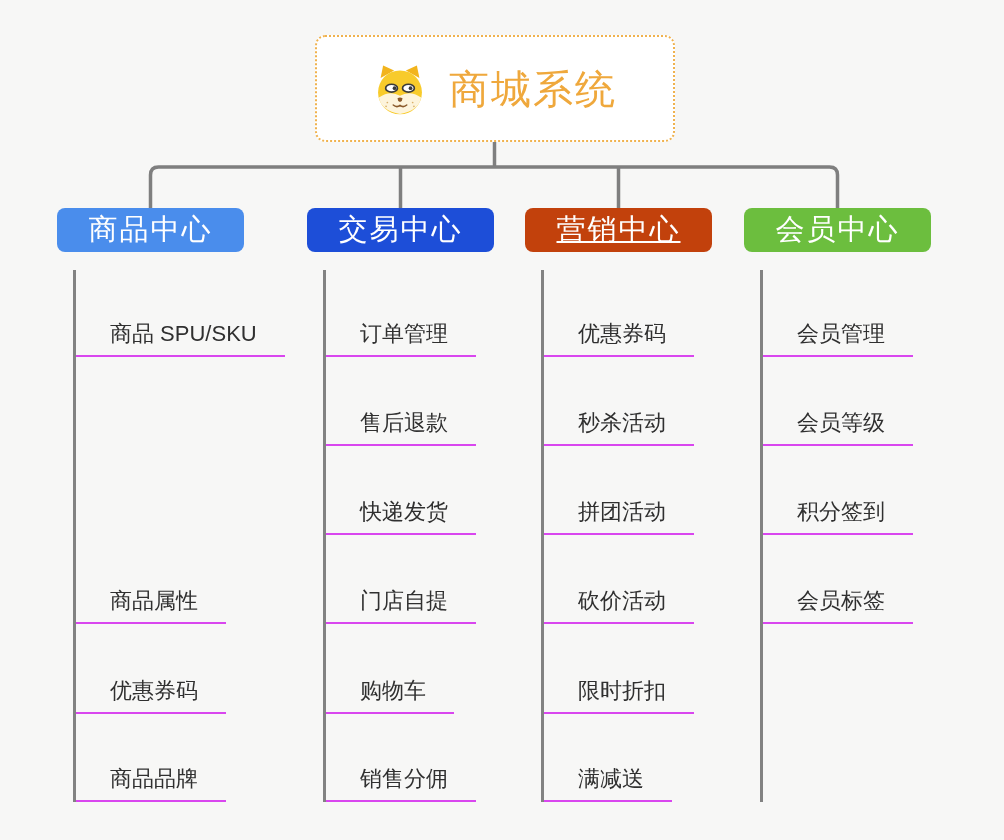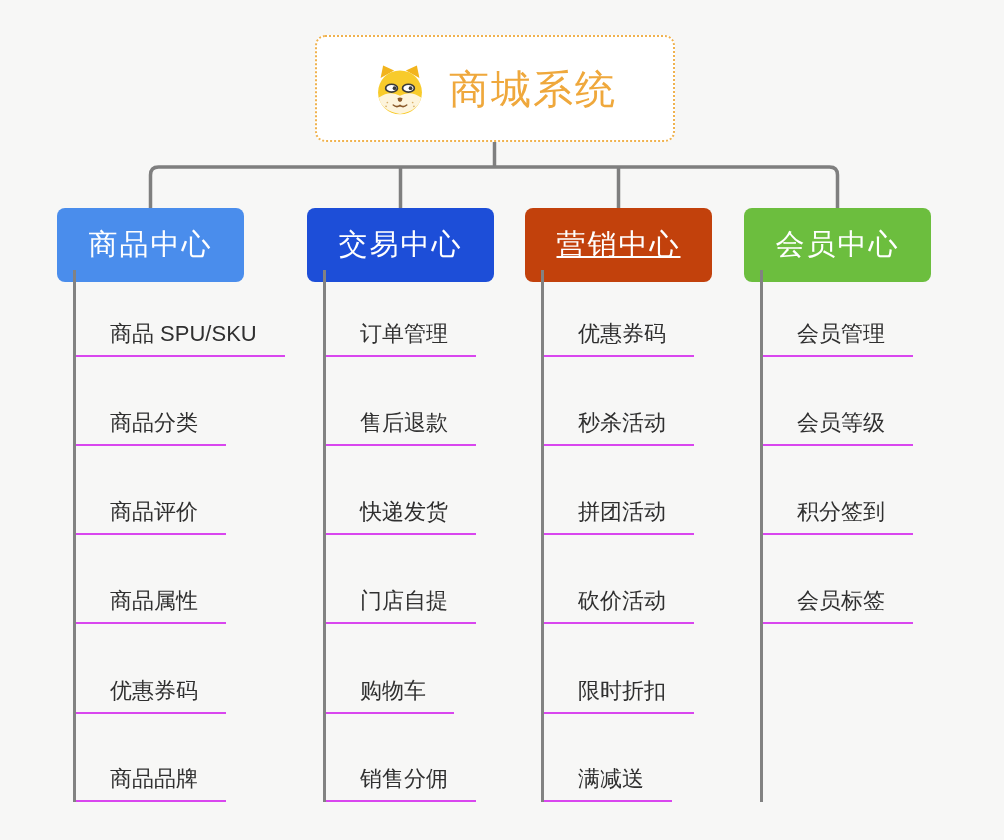--- a/index.html
+++ b/index.html
@@ -17,21 +17,21 @@
     background:#ffffff;border:2px dotted #f0b24e;border-radius:10px;
     box-sizing:border-box;
     display:flex;align-items:center;justify-content:center;gap:22px;
   }
   .root-title{font-size:40px;color:#efa83c;letter-spacing:2px;line-height:1;}
   .root-icon{width:54px;height:54px;flex:0 0 auto;}
 
   
   .branch{position:absolute;top:208px;width:187px;}
   .branch-header{
-    width:187px;height:74px;border-radius:8px;
+    width:187px;height:44px;border-radius:8px;
     display:flex;align-items:center;justify-content:center;
     color:#ffffff;font-size:29px;letter-spacing:2px;
   }
   .branch-list{
     position:absolute;left:16px;top:62px;width:230px;height:532px;
     border-left:3px solid #828282;box-sizing:border-box;
   }
   .branch-item{
     position:absolute;left:0;display:inline-block;white-space:nowrap;
     font-size:22px;line-height:26px;color:#303030;
@@ -74,22 +74,20 @@
     </svg>
     <span class="root-title">商城系统</span>
   </div>
 
   <div class="branch" style="left:57px">
     <div class="branch-header" style="background-color: rgb(74, 141, 236);">
       <span>商品中心</span>
     </div>
     <div class="branch-list">
       <div class="branch-item bi-0">商品 SPU/SKU</div>
-      <div class="branch-item bi-1">商品分类</div>
-      <div class="branch-item bi-2">商品评价</div>
       <div class="branch-item bi-3">商品属性</div>
       <div class="branch-item bi-4">优惠券码</div>
       <div class="branch-item bi-5">商品品牌</div>
     </div>
   </div>
 
   <div class="branch" style="left:307px">
     <div class="branch-header" style="background-color: #1d4ed8;">
       <span>交易中心</span>
     </div>

